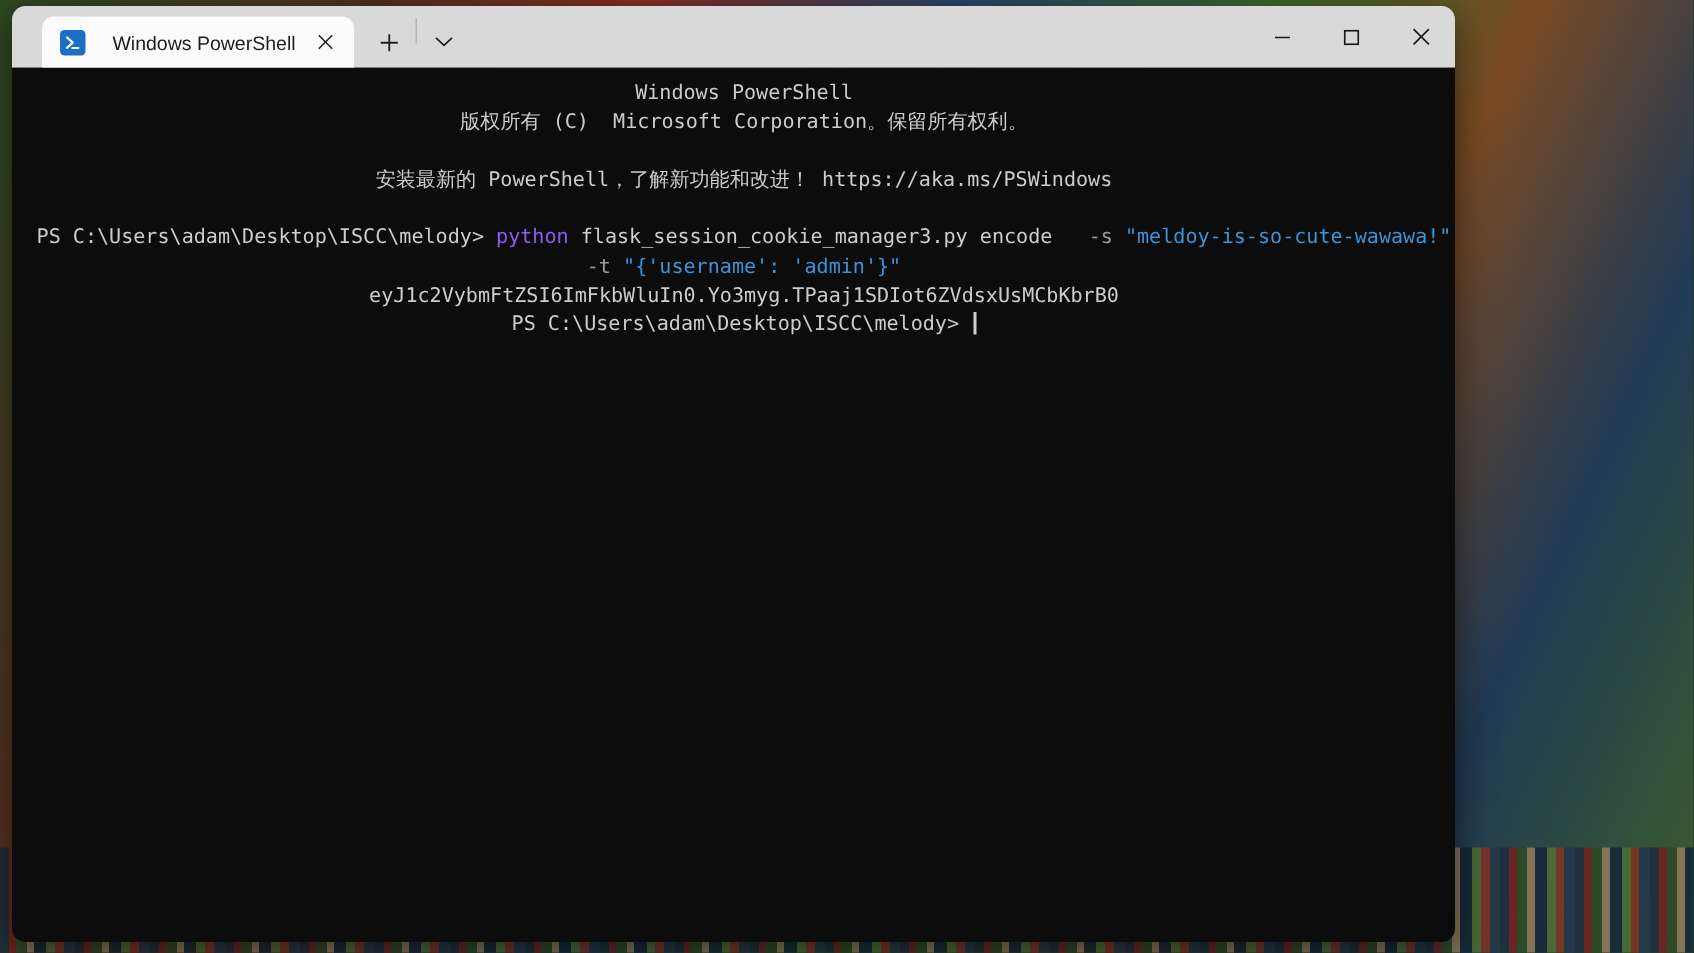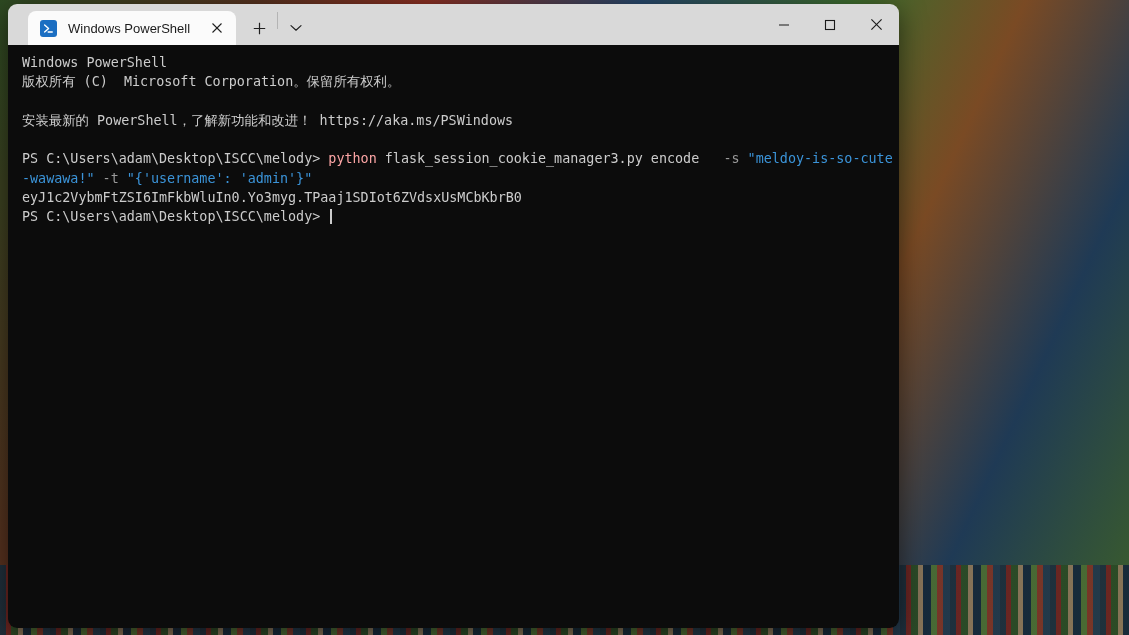--- a/index.html
+++ b/index.html
@@ -33,25 +33,26 @@
         #7b3426 37px, #7b3426 43px,
         #22384a 43px, #22384a 50px);
     opacity: .95;
   }
 
   
   #window {
     position: absolute;
     left: 8px;
     top: 4px;
-    width: 891px;
+    width: 962px;
     height: 624px;
     border-radius: 9px 9px 9px 9px;
     overflow: hidden;
     box-shadow: 0 6px 26px rgba(0,0,0,.55);
+    text-align: center;
   }
 
   
   #titlebar {
     position: relative;
     height: 41px;
     background: #d9d9d9;
     display: flex;
     align-items: flex-end;
     user-select: none;
@@ -133,21 +134,21 @@
     font-family: "DejaVu Sans Mono", "Liberation Mono", monospace;
     font-size: 13.4px;
     line-height: 19.3px;
     color: #cccccc;
     white-space: pre-wrap;
     word-break: break-all;
     overflow: hidden;
   }
   .line { min-height: 19.3px; }
   .c-white  { color: #cccccc; }
-  .c-yellow { color: #fca5a5; }
+  .c-yellow { color: #8b5cf6; }
   .c-cyan   { color: #3b94d9; }
   .c-gray   { color: #9a9a9a; }
 
   .cursor {
     display: inline-block;
     width: 1.5px;
     height: 15px;
     background: #cccccc;
     vertical-align: -3px;
     margin-left: 2px;

